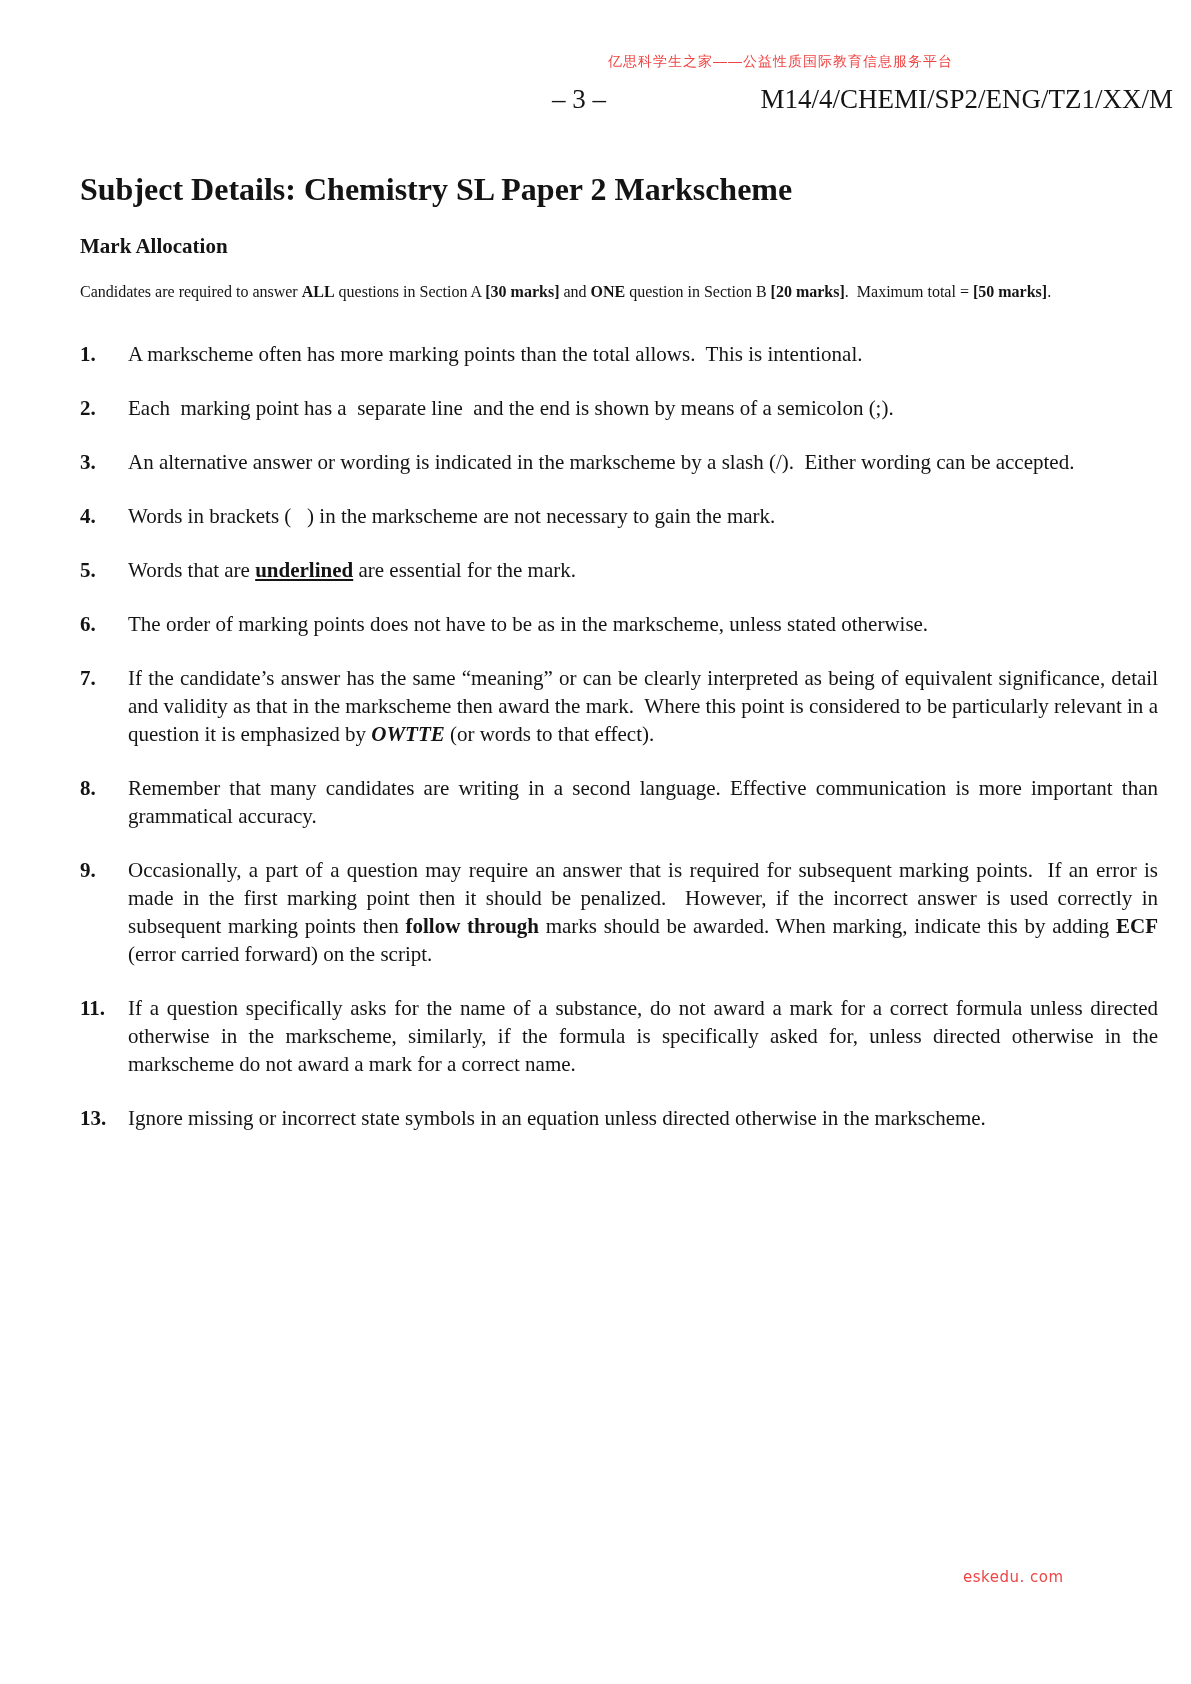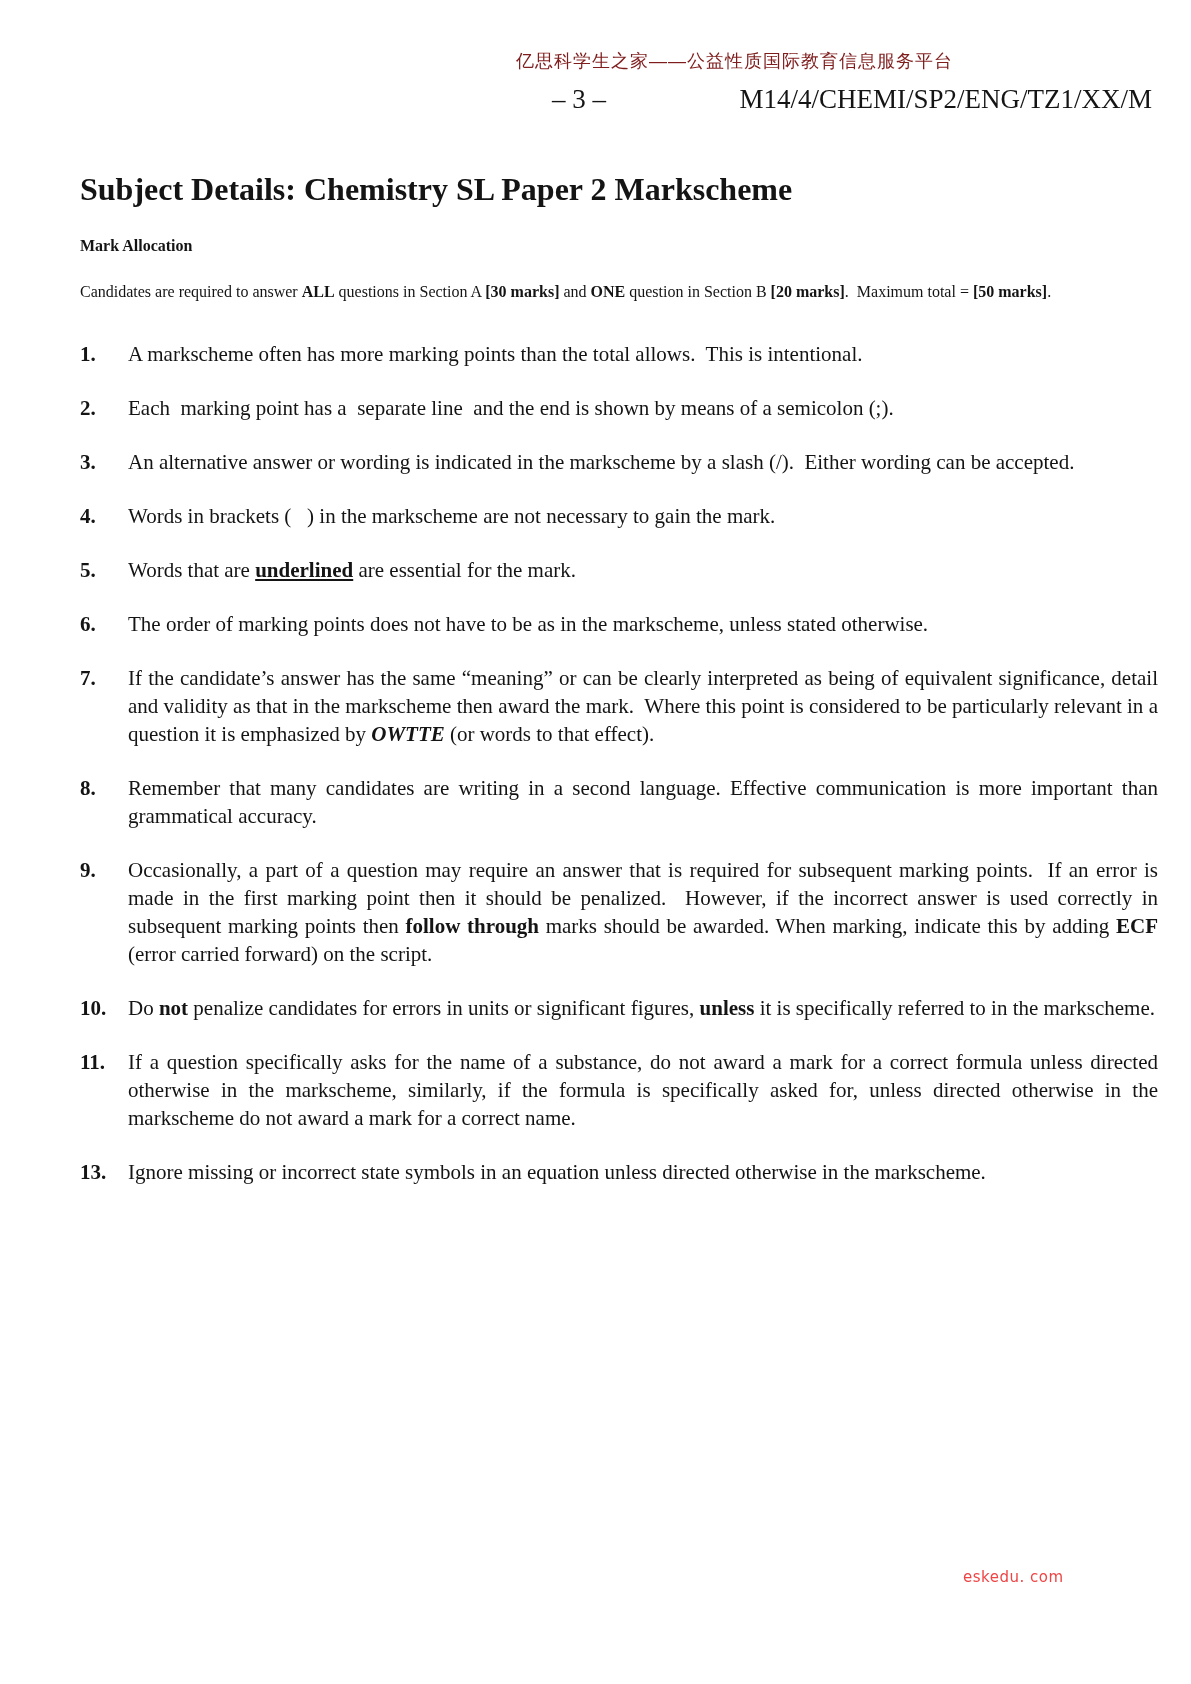--- a/index.html
+++ b/index.html
@@ -13,51 +13,51 @@
     color: #141414;
     overflow: hidden;
   }
   .cn-watermark {
     position: absolute;
     top: 50px;
     left: 400px;
     width: 553px;
     text-align: right;
     font-family: "Liberation Sans", sans-serif;
-    font-size: 18px;
+    font-size: 14px;
     line-height: 22px;
-    color: #7f1d1d;
+    color: #ef4444;
     letter-spacing: 1px;
     white-space: nowrap;
   }
   .page-header {
     position: absolute;
     top: 82px;
     left: 0;
     width: 100%;
     height: 34px;
     font-size: 27px;
     line-height: 34px;
   }
   .page-num { position: absolute; left: 552px; top: 0; }
-  .paper-code { position: absolute; right: 39px; top: 0; }
+  .paper-code { position: absolute; right: 18px; top: 0; }
   .content {
     position: absolute;
     top: 170px;
     left: 80px;
     width: 1078px;
   }
   .doc-title {
     font-size: 32px;
     line-height: 38px;
     font-weight: bold;
     margin: 0 0 24px 0;
   }
   .section-heading {
-    font-size: 16px;
+    font-size: 21px;
     line-height: 28px;
     font-weight: bold;
     margin: 0 0 18px 0;
   }
   .para {
     font-size: 16px;
     line-height: 28px;
     margin: 0 0 34px 0;
     text-align: justify;
     white-space: pre-wrap;
@@ -149,24 +149,20 @@
   <div class="item">
     <span class="num">8.</span>
     <p class="itext"><span>Remember that many candidates are writing in a second language. Effective communication is more important than grammatical accuracy.</span></p>
   </div>
 
   <div class="item">
     <span class="num">9.</span>
     <p class="itext"><span>Occasionally, a part of a question may require an answer that is required for subsequent marking points.  If an error is made in the first marking point then it should be penalized.  However, if the incorrect answer is used correctly in subsequent marking points then </span><span class="b">follow through</span><span> marks should be awarded. When marking, indicate this by adding </span><span class="b">ECF</span><span> (error carried forward) on the script.</span></p>
   </div>
 
-  <div class="item">
-    <span class="num">10.</span>
-    <p class="itext"><span>Do </span><span class="b">not</span><span> penalize candidates for errors in units or significant figures, </span><span class="b">unless</span><span> it is specifically referred to in the markscheme.</span></p>
-  </div>
 
   <div class="item">
     <span class="num">11.</span>
     <p class="itext"><span>If a question specifically asks for the name of a substance, do not award a mark for a correct formula unless directed otherwise in the markscheme, similarly, if the formula is specifically asked for, unless directed otherwise in the markscheme do not award a mark for a correct name.</span></p>
   </div>
 
 
   <div class="item">
     <span class="num">13.</span>
     <p class="itext"><span>Ignore missing or incorrect state symbols in an equation unless directed otherwise in the markscheme.</span></p>

